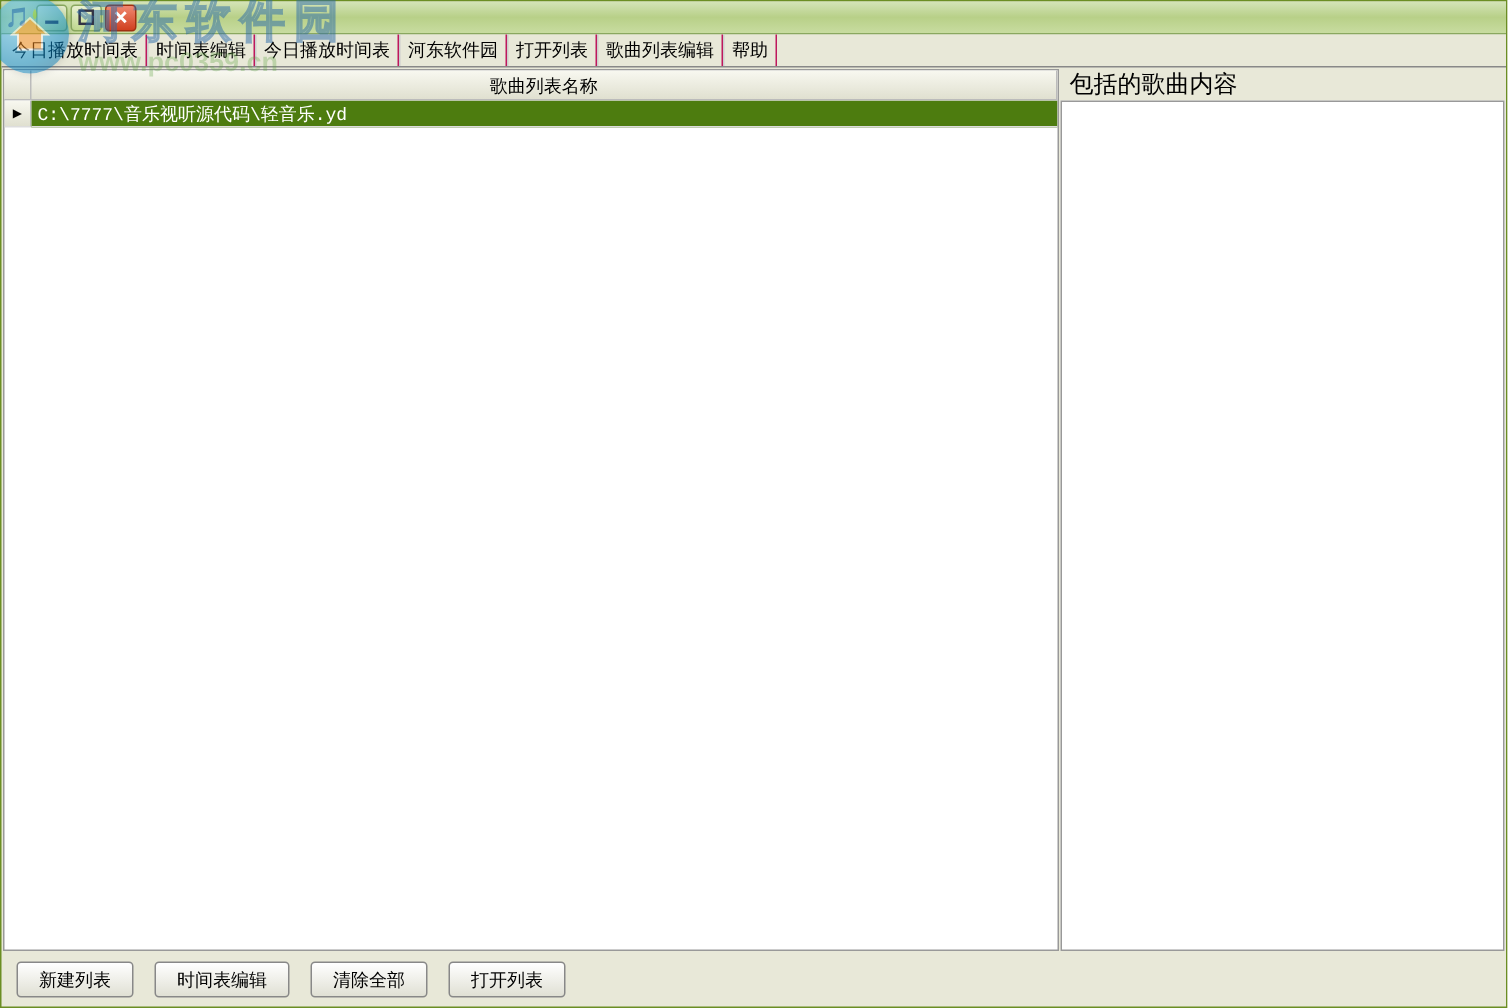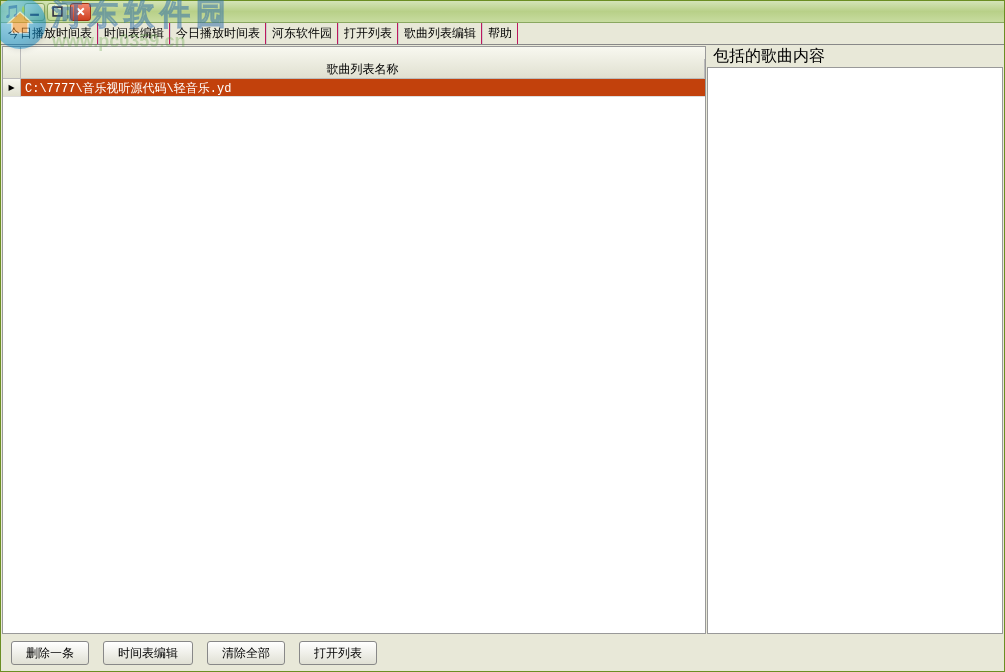--- a/index.html
+++ b/index.html
@@ -79,25 +79,25 @@
 .grid-area {
   flex: 1;
   background: #fff;
   border: 1px solid #999;
   margin: 1px;
   display: flex;
   flex-direction: column;
   min-height: 0;
 }
 .grid-header {
-  height: 32px;
+  height: 20px;
   background: linear-gradient(to bottom, #f8f8f0, #e0e0d0);
   border-bottom: 1px solid #bbb;
   display: flex;
-  align-items: flex-end;
+  align-items: flex-start;
 }
 .row-marker-h {
   width: 18px; height: 100%;
   border-right: 1px solid #bbb;
   background: linear-gradient(to bottom, #f8f8f0, #e0e0d0);
 }
 .col-header {
   flex: 1;
   text-align: center;
   padding-top: 2px;
@@ -114,21 +114,21 @@
   font-size: 10px;
 }
 .cell {
   flex: 1;
   padding: 1px 4px;
   border-bottom: 1px solid #ddd;
   font-family: "Courier New", monospace, "SimSun";
   white-space: nowrap;
   overflow: hidden;
 }
-.grid-row.selected .cell { background: #c2410c; color: #fff; }
+.grid-row.selected .cell { background: #4d7c0f; color: #fff; }
 .grid-row.selected .row-marker::before { content: "▶"; font-size: 8px; }
 .right-panel {
   width: 296px;
   display: flex;
   flex-direction: column;
   margin: 1px 1px 1px 0;
   min-height: 0;
 }
 .fieldset-label {
   font-size: 16px;
@@ -244,21 +244,21 @@
       </div>
     </div>
 
     <div class="right-panel">
       <div class="fieldset-label">包括的歌曲内容</div>
       <div class="listbox"></div>
     </div>
   </div>
 
   <div class="footer">
-    <button class="btn">删除一条</button>
+    <button class="btn">新建列表</button>
     <button class="btn">时间表编辑</button>
     <button class="btn">清除全部</button>
     <button class="btn">打开列表</button>
   </div>
 
 </div>
 
 <div class="watermark">
   <div class="wm-logo">
     <svg class="wm-house" width="34" height="34" viewBox="0 0 34 34">

